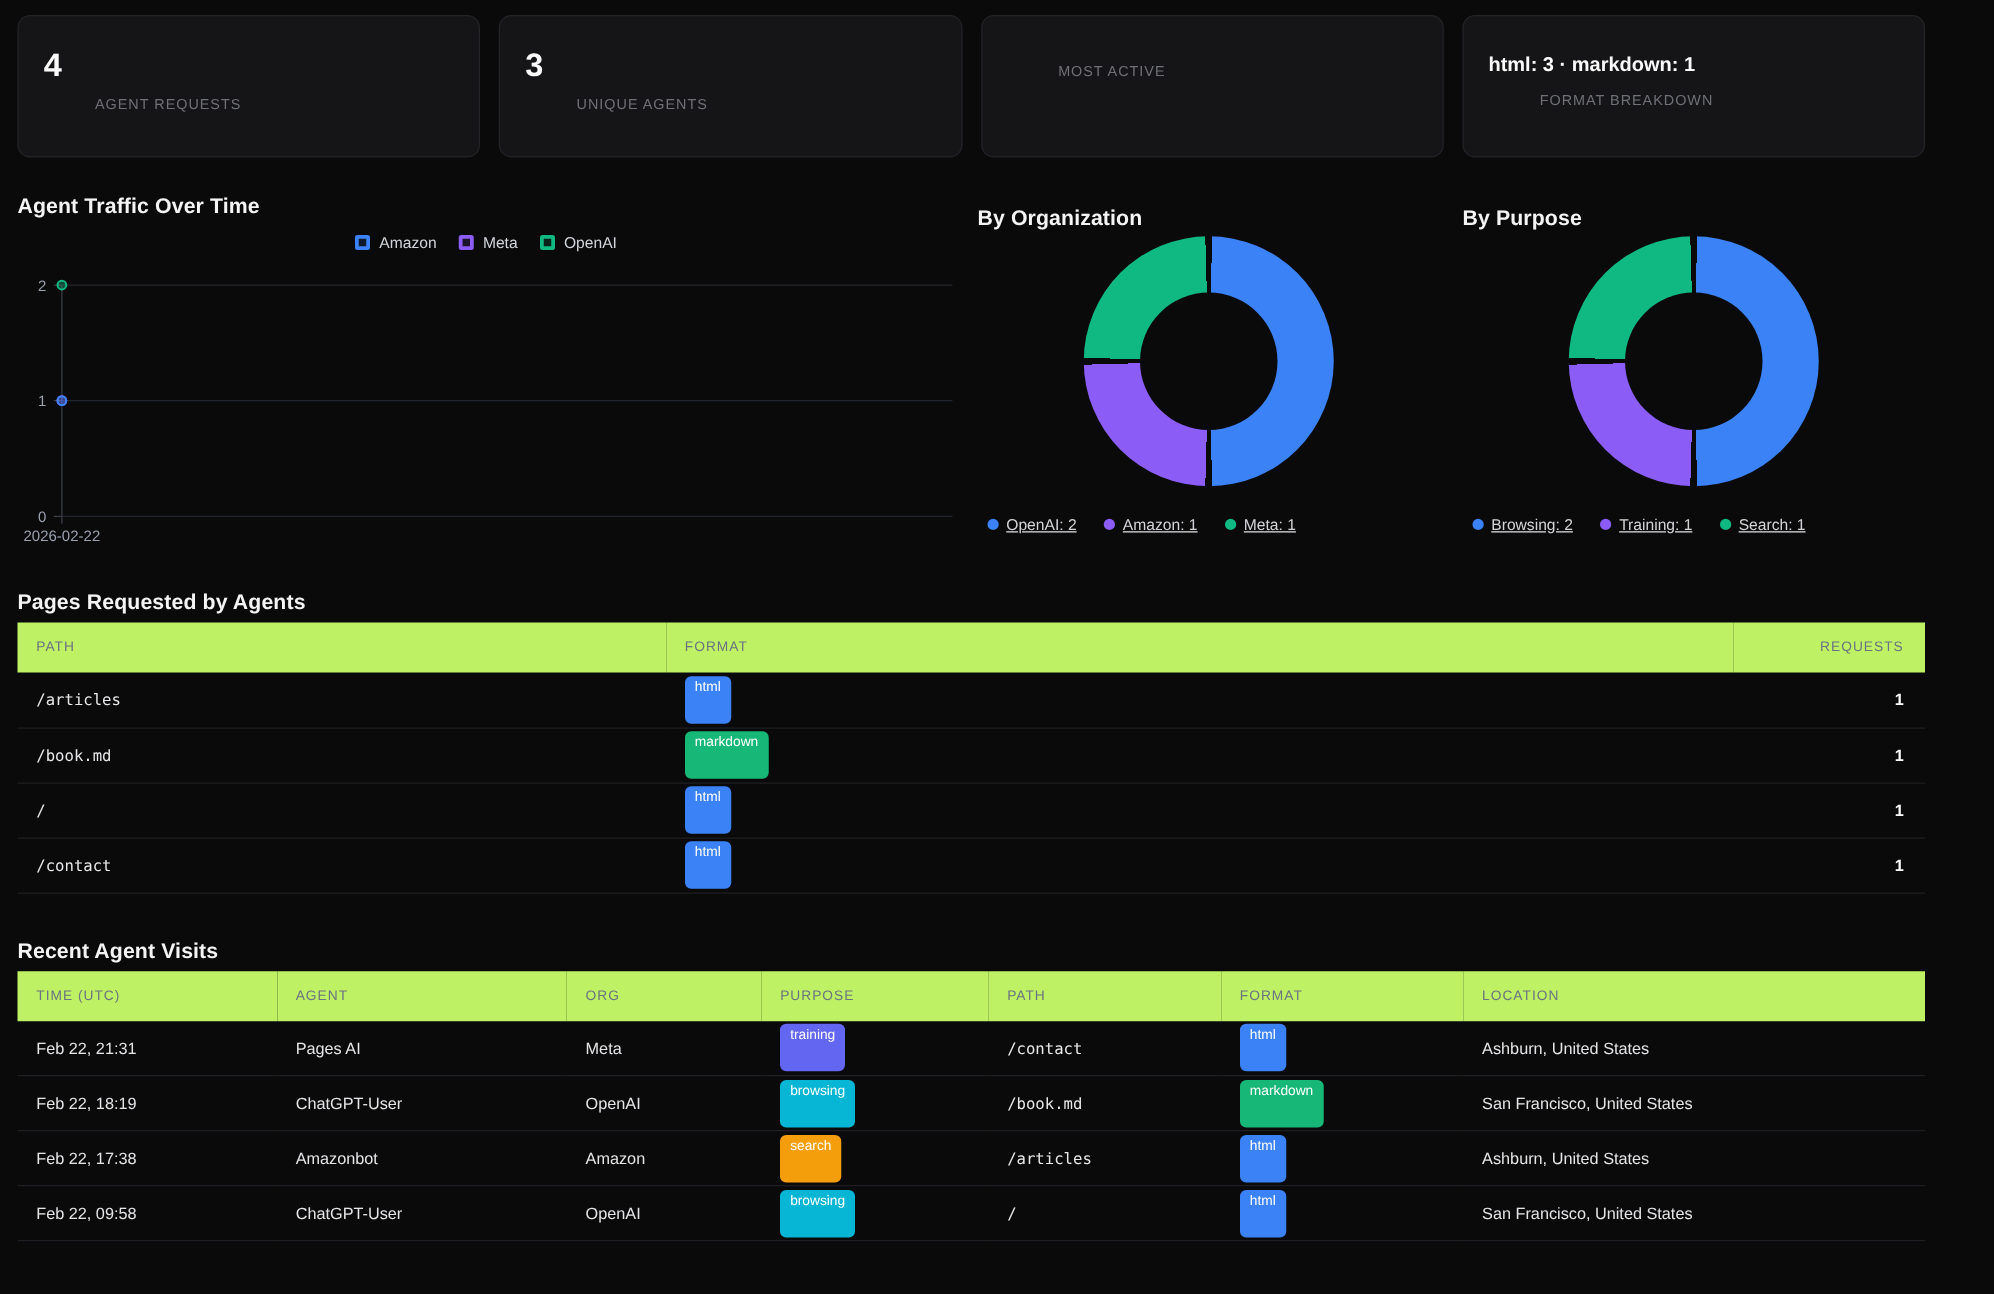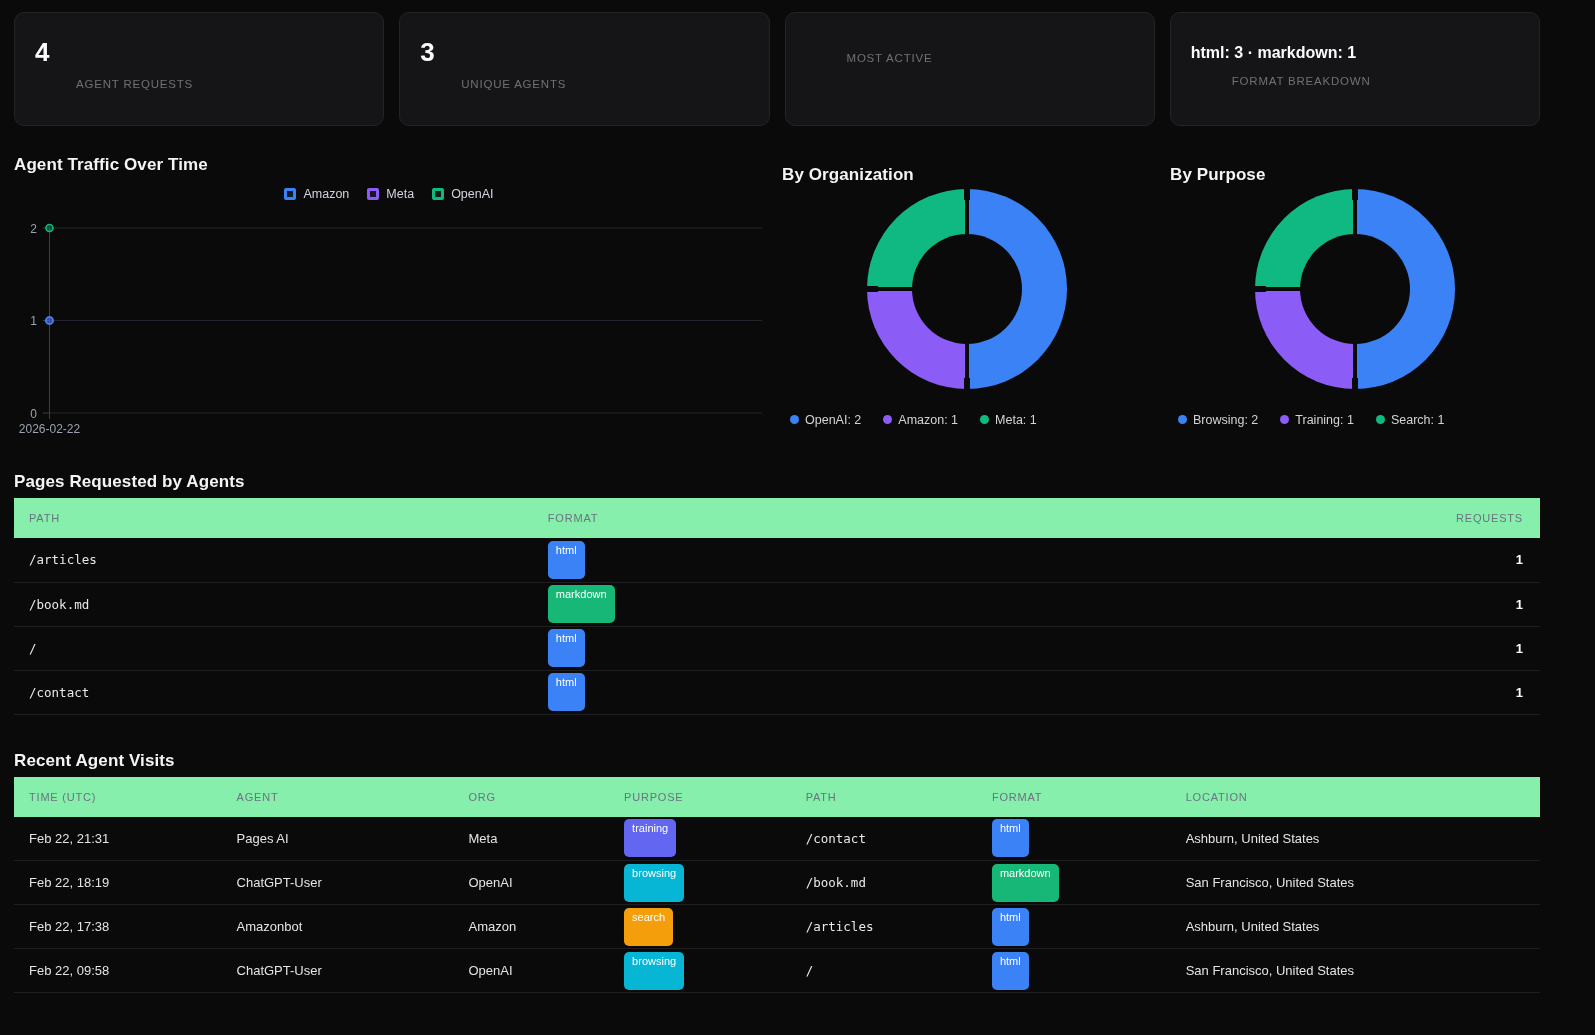--- a/index.html
+++ b/index.html
@@ -63,29 +63,30 @@
   }
   .donut::after {
     content: ""; position: absolute;
     left: 45px; top: 45px; width: 110px; height: 110px;
     background: #0a0a0b; border-radius: 50%;
   }
   .donut-legend {
     margin-top: 24px;
     display: flex; gap: 22px; align-items: center;
     padding-left: 8px;
+    text-decoration: underline;
   }
   .donut-legend-item { display: flex; align-items: center; gap: 6px; }
   .donut-legend-dot { width: 9px; height: 9px; border-radius: 50%; }
   .donut-legend-label { font-size: 12.5px; color: #d4d4d8; }
   
   .table-section { margin-top: 36px; }
   .table-section .section-title { margin-bottom: 6px; }
   table { width: 100%; border-collapse: collapse; table-layout: fixed; }
-  thead tr { background: #86efac; }
+  thead tr { background: #bef264; }
   th {
     text-align: left; font-weight: 400;
     font-size: 11px; letter-spacing: 0.8px; text-transform: uppercase;
     color: #6b7280; height: 40px; padding: 0 0 0 15px;
   }
   th.right { text-align: right; padding-right: 17px; }
   td {
     height: 44px; padding-left: 15px;
     font-size: 13px; color: #e4e4e7;
     border-bottom: 1px solid #1f1f23;

